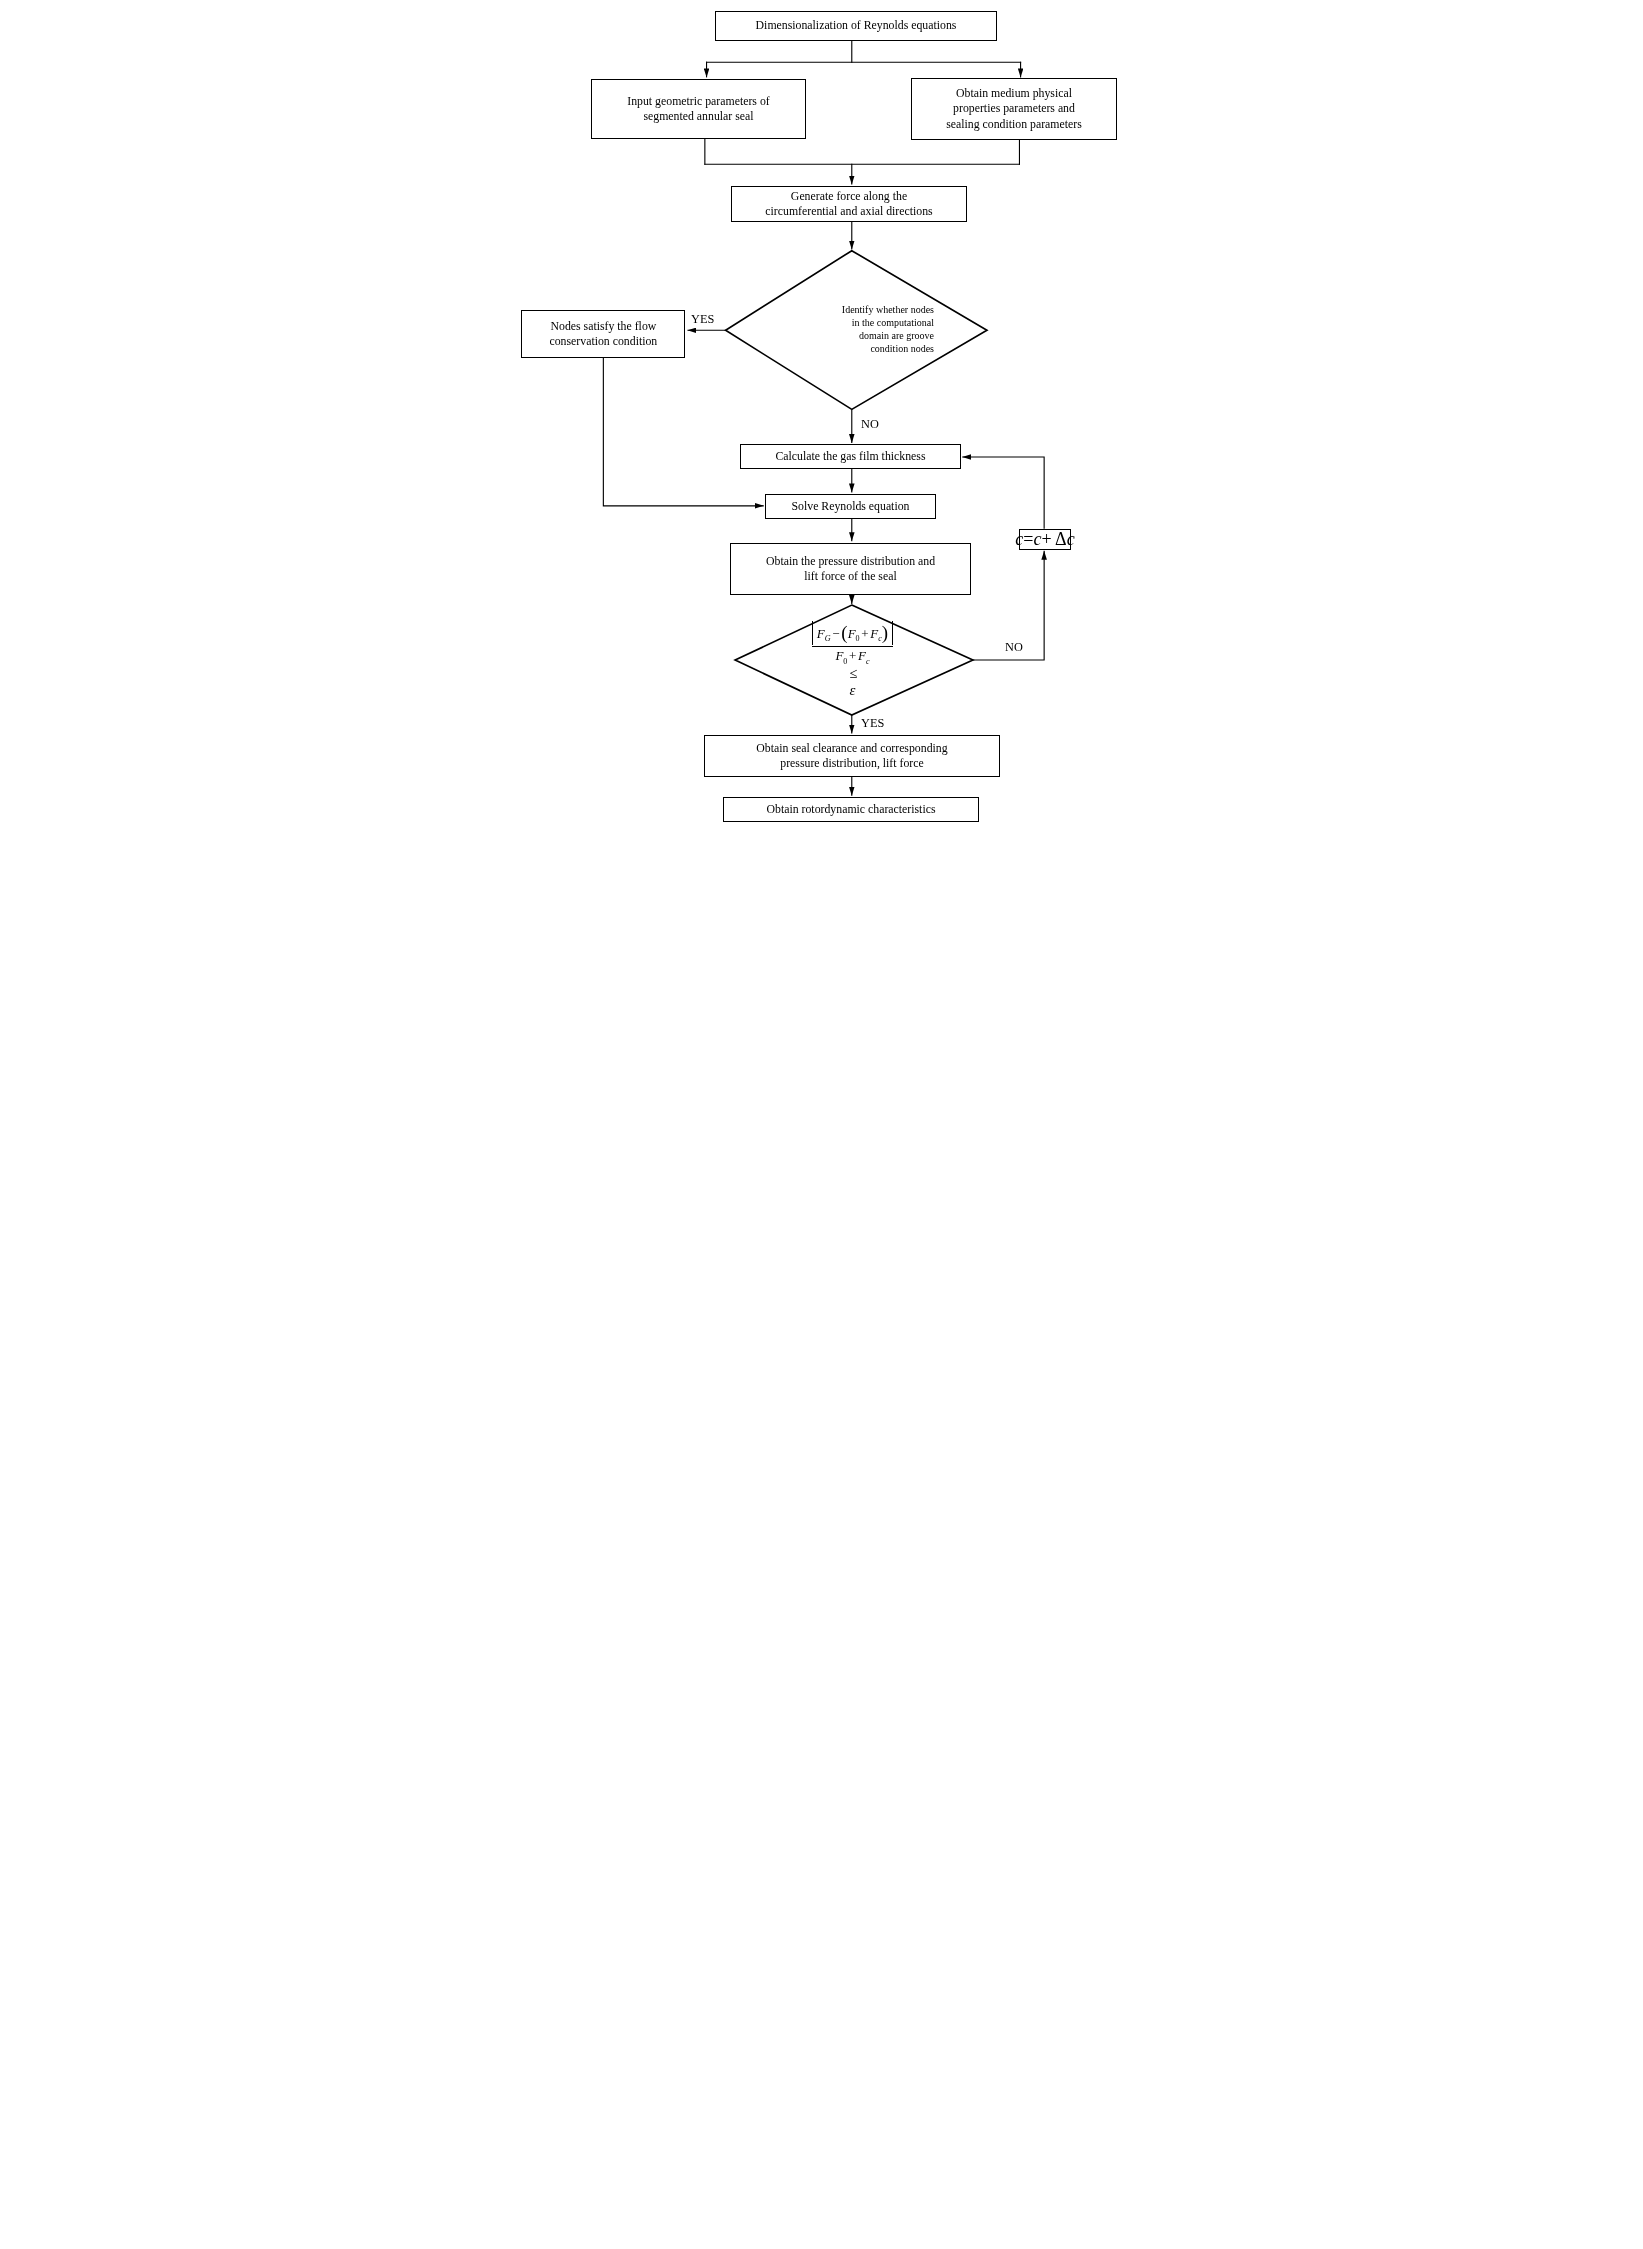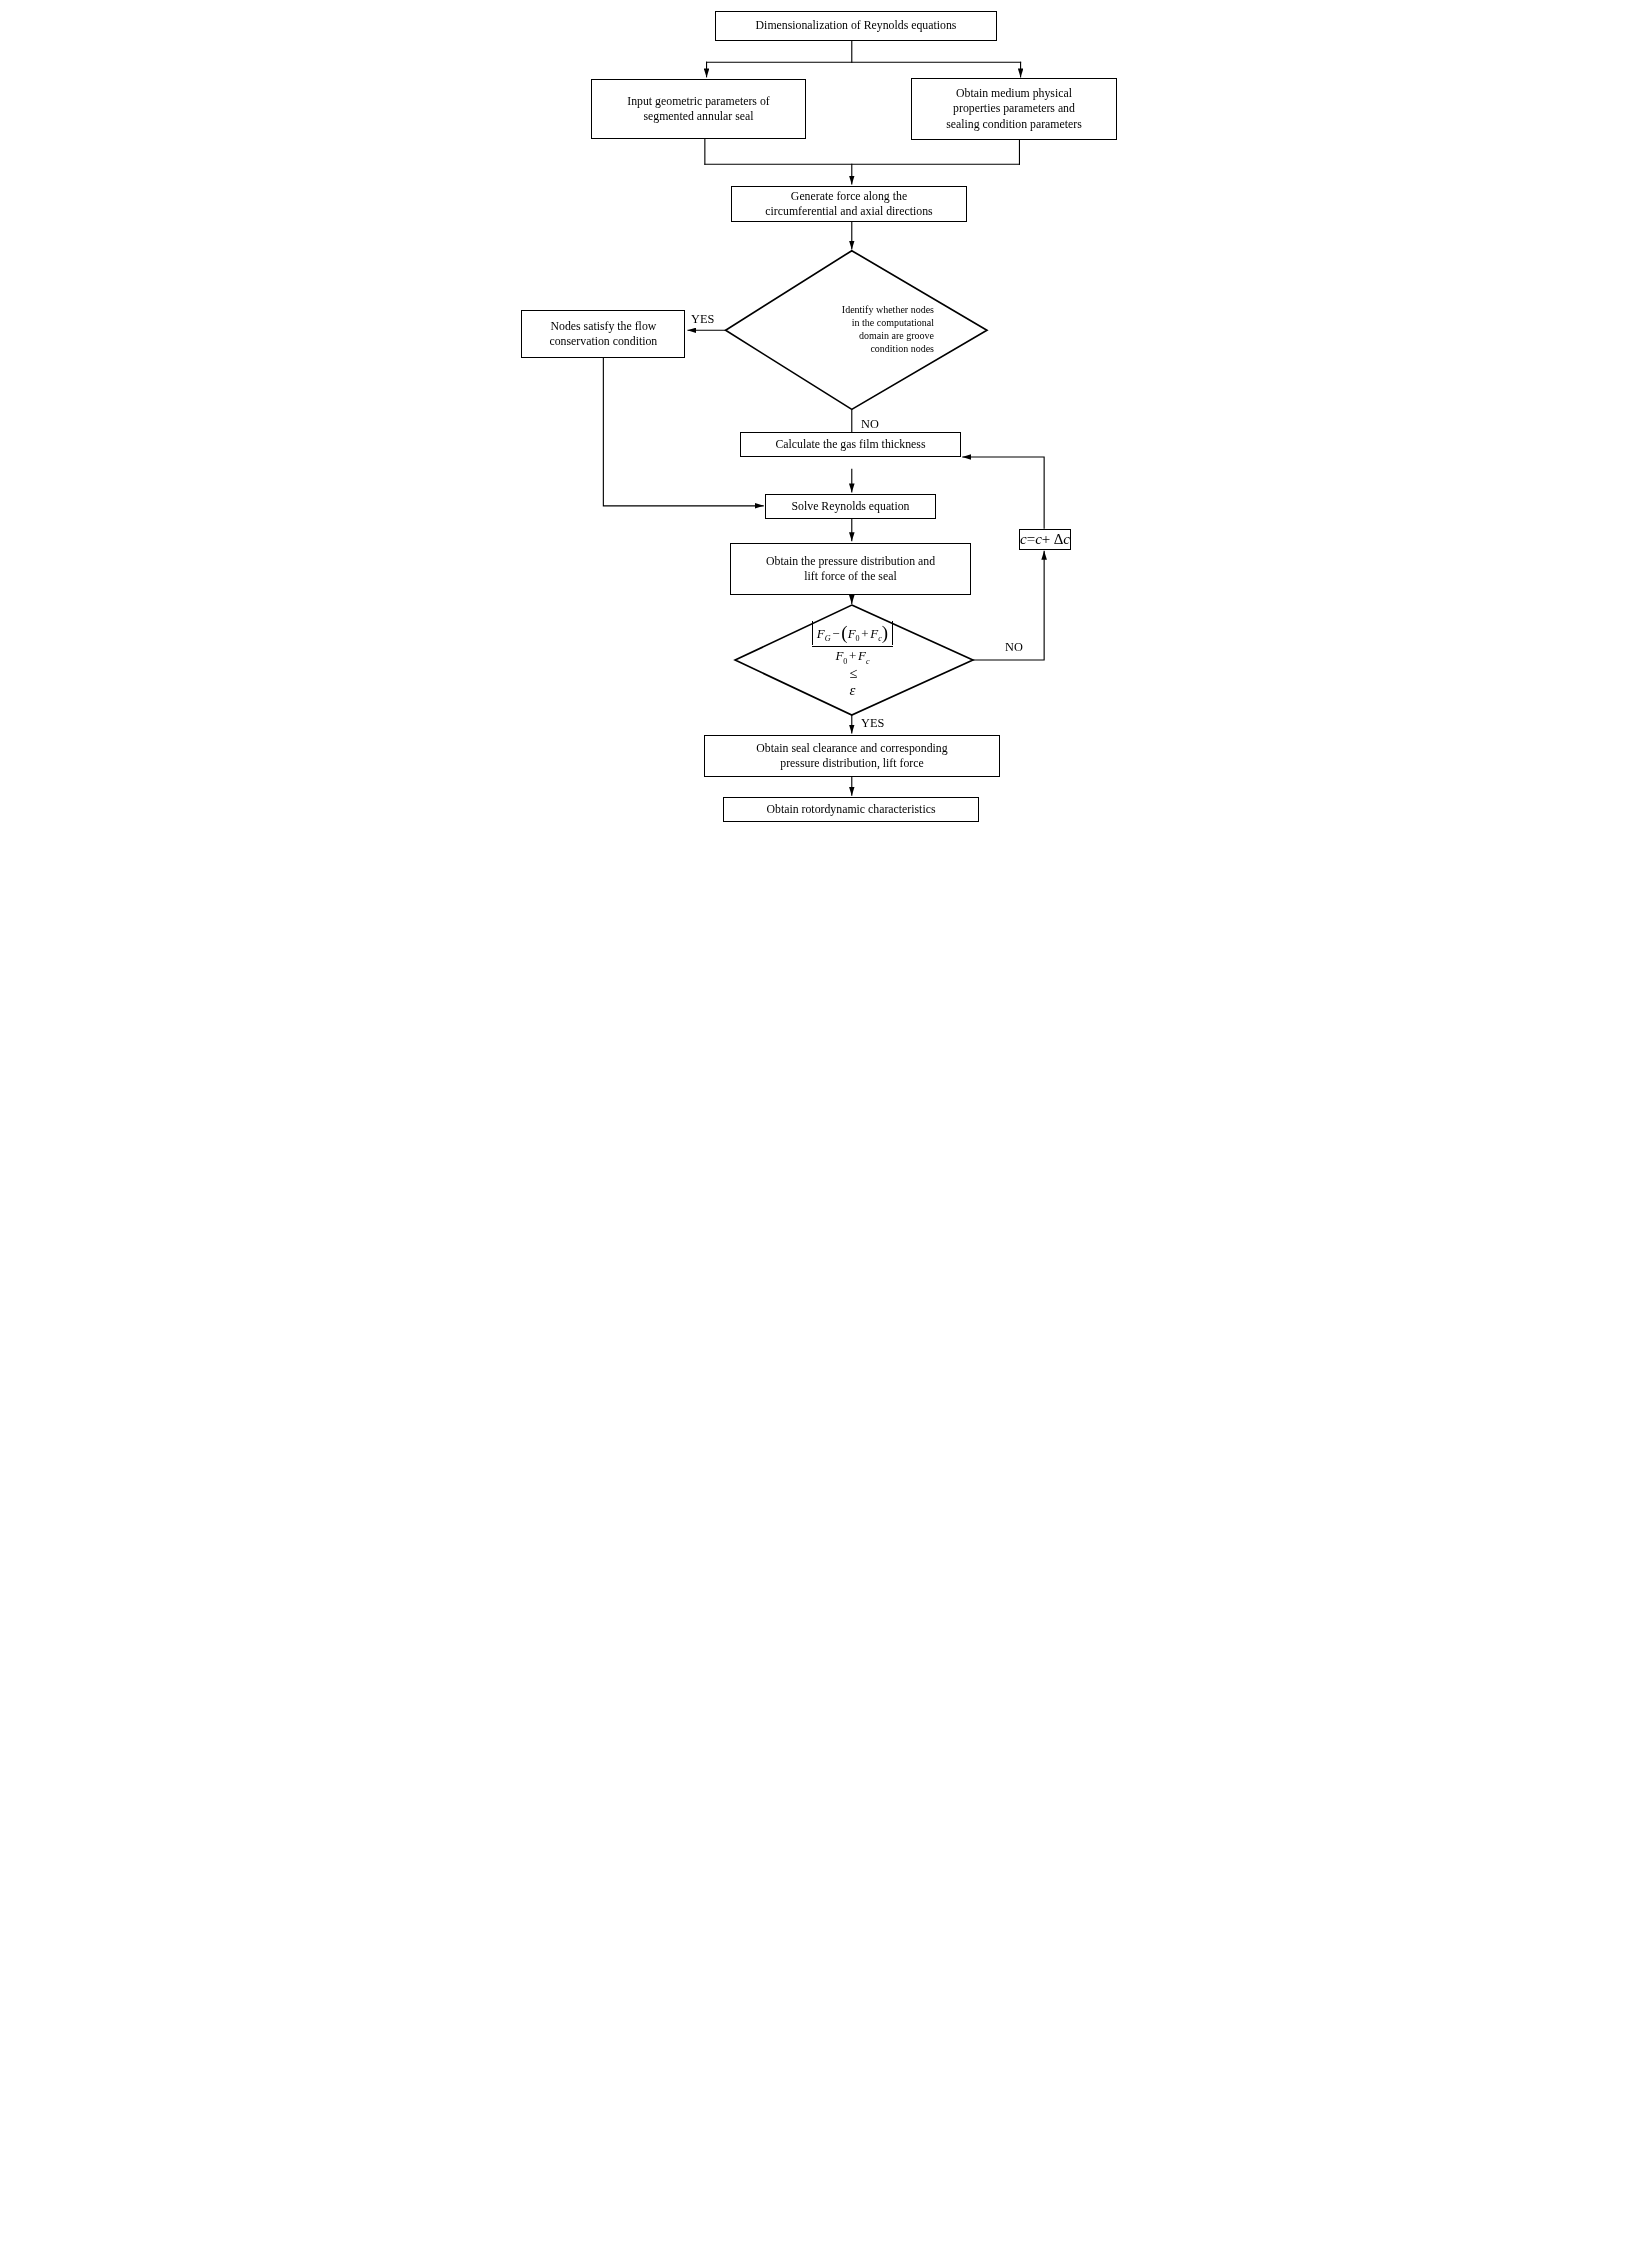--- a/index.html
+++ b/index.html
@@ -98,21 +98,21 @@
     font-size: 0.62em;
     line-height: 0;
   }
   .formula sub.it { font-style: italic; }
   .op { padding: 0 1.7px; }
   .paren { font-size: 1.45em; vertical-align: -0.08em; }
   .leq { margin: 0 3.4px 0 5.6px; font-size: 1.1em; }
   .eps { font-size: 1.15em; }
   
   .increment-expr {
-    font-size: 15px;
+    font-size: 18px;
     white-space: nowrap;
   }
   .increment-expr .delta { font-style: normal; padding-left: 3.4px; }
 </style>
 </head>
 <body>
 
 <div id="canvas">
 
   <svg id="connectors" viewBox="0 0 1100 1505" xmlns="http://www.w3.org/2000/svg">
@@ -181,21 +181,21 @@
     <div>in the computational</div>
     <div>domain are groove</div>
     <div>condition nodes</div>
   </div>
 
   <div class="node" style="left:8.4px; top:310px; width:164px; height:48px;">
     <div>Nodes satisfy the flow</div>
     <div>conservation condition</div>
   </div>
 
-  <div class="node" style="left:227px; top:432px; width:221px; height:25px;">
+  <div class="node" style="left:227px; top:444px; width:221px; height:25px;">
     <div>Calculate the gas film thickness</div>
   </div>
 
   <div class="node" style="left:252px; top:494px; width:171px; height:25px;">
     <div>Solve Reynolds equation</div>
   </div>
 
   <div class="node" style="left:217px; top:543px; width:241px; height:52px;">
     <div>Obtain the pressure distribution and</div>
     <div>lift force of the seal</div>

